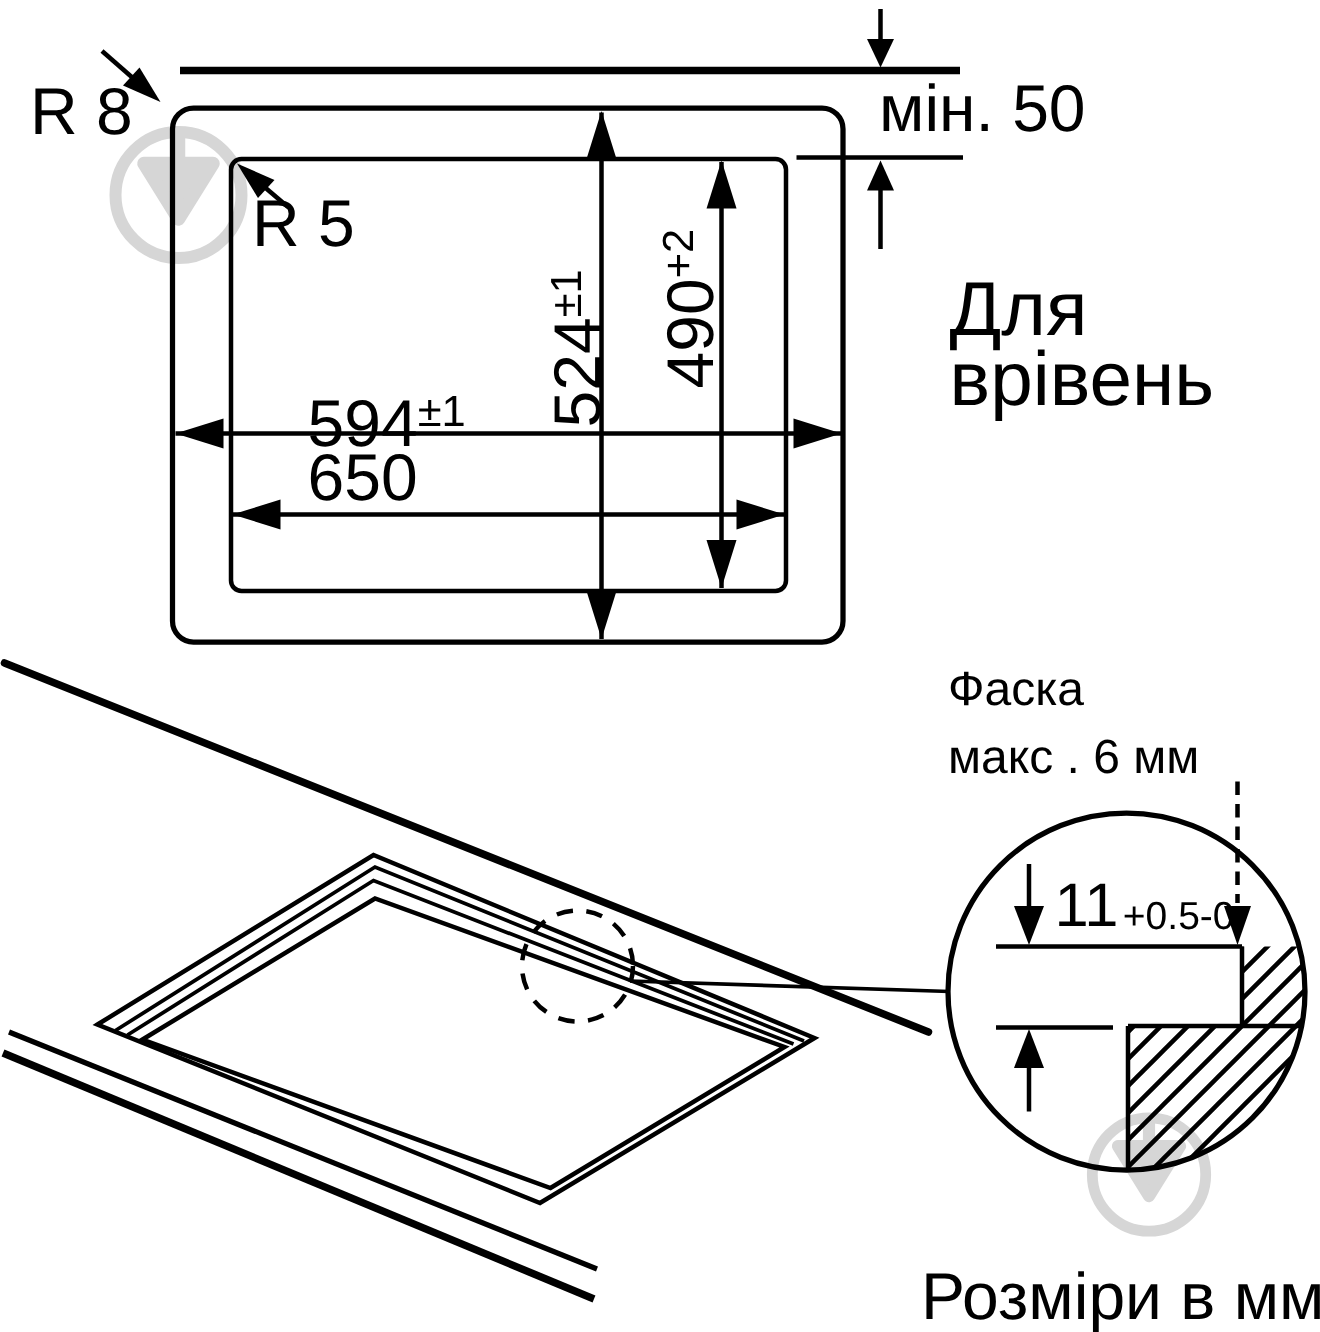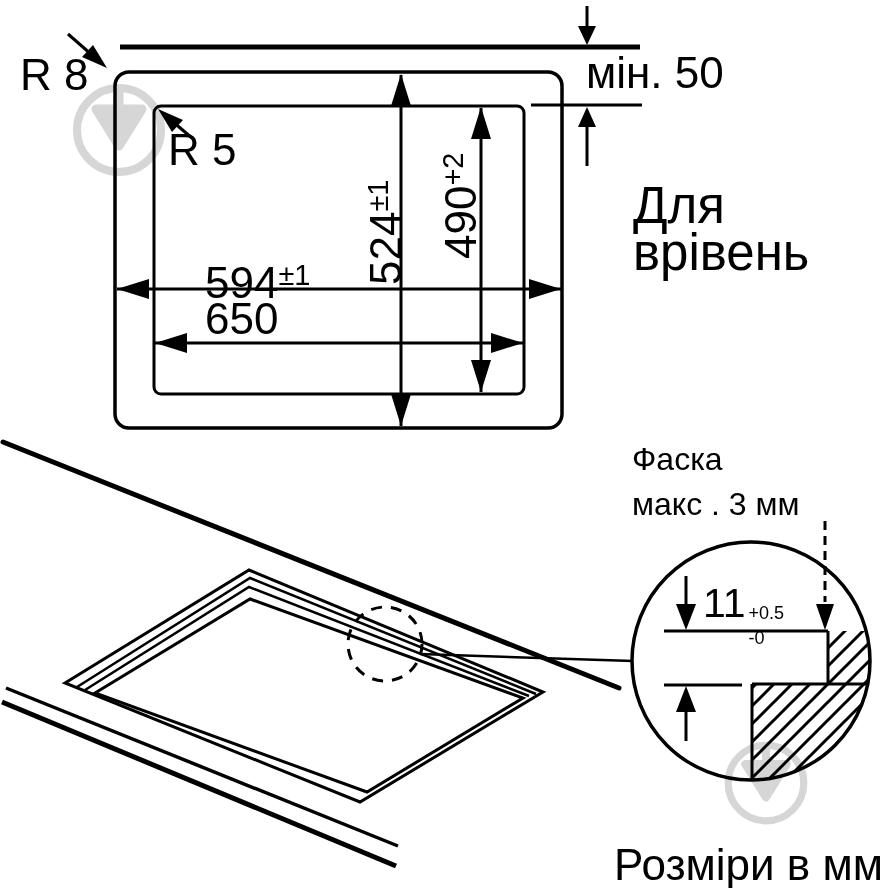--- a/index.html
+++ b/index.html
@@ -9,22 +9,22 @@
   svg{position:absolute;left:0;top:0;}
   .lbl{position:absolute;white-space:nowrap;color:#000;line-height:1;}
   .fs44{font-size:44px;}
   .sup{font-size:29px;vertical-align:13px;letter-spacing:0;}
   .vdim{position:absolute;white-space:nowrap;font-size:44px;line-height:45px;
         transform:rotate(-90deg);transform-origin:0 100%;}
   .note{position:absolute;font-size:51px;line-height:47px;white-space:nowrap;margin-left:48px;}
   .note2{position:absolute;font-size:32px;line-height:45px;white-space:nowrap;}
   .units{position:absolute;font-size:44px;line-height:1;white-space:nowrap;}
   .dim11{position:absolute;font-size:41px;line-height:41px;white-space:nowrap;margin-top:12px;}
-  .tolstack{display:inline-flex;flex-direction:column;align-items:flex-start;
-            font-size:18px;line-height:25px;margin-left:3px;transform:translateY(2px);}
+  .tolstack{display:inline-flex;flex-direction:row;align-items:flex-start;
+            font-size:26px;line-height:25px;margin-left:3px;transform:translateY(2px);}
 </style>
 </head>
 <body>
 
 <div id="stage">
 
 <svg width="880" height="888" viewBox="0 0 880 888">
   <defs>
     <pattern id="hatch" width="18" height="18" patternUnits="userSpaceOnUse">
       <path d="M-4.5,4.5 L4.5,-4.5 M0,18 L18,0 M13.5,22.5 L22.5,13.5" stroke="#000" stroke-width="3" fill="none"></path>
@@ -142,21 +142,21 @@
   <span>490</span><span class="sup">+2</span>
 </div>
 
 <div class="note" style="left:585px;top:182px;">
   <div>Для</div>
   <div>врівень</div>
 </div>
 
 <div class="note2" style="left:632px;top:437px;">
   <div>Фаска</div>
-  <div>макс . 3 мм</div>
+  <div>макс . 6 мм</div>
 </div>
 
 <div class="dim11" style="left:703px;top:571px;">
   <span>11</span><span class="tolstack">
     <span>+0.5</span>
     <span>-0</span>
   </span>
 </div>
 
 <div class="units" style="left:614px;top:843px;">Розміри в мм</div>

